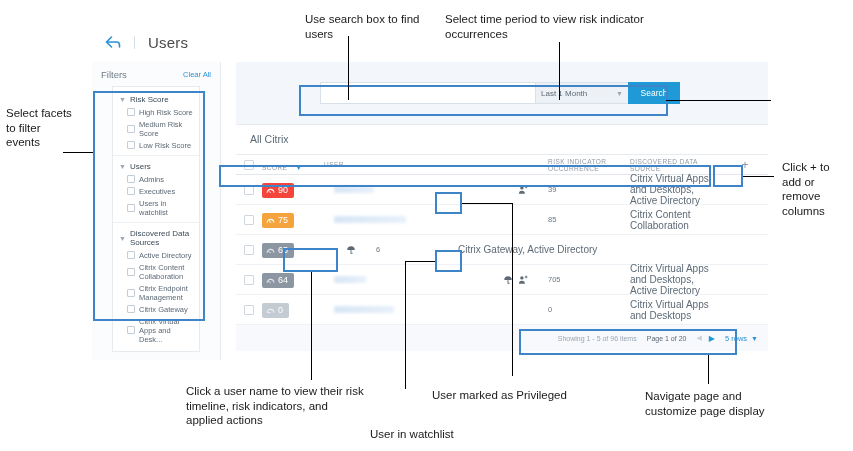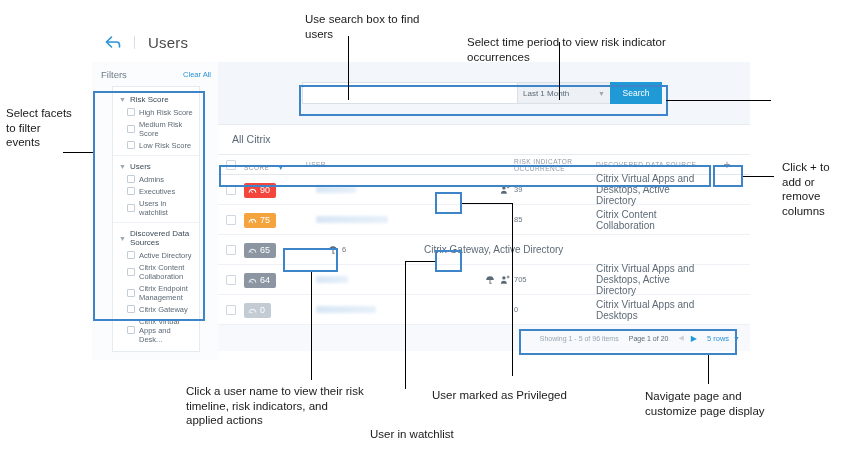--- a/index.html
+++ b/index.html
@@ -38,40 +38,40 @@
   .sbhdr .c{font-size:7.5px;color:#2a92d8;}
   .facetbox{background:#fff;border:1px solid #e6ebf0;margin:0 20px;padding:2px 0 4px 0;}
   .facet{padding:3px 0 2px 0;}
   .facet + .facet{border-top:1px solid #eef2f6;margin-top:2px;}
   .ftitle{display:flex;align-items:center;gap:4px;font-size:8px;color:#3c4a57;padding:3px 6px 2px 6px;}
   .chev{color:#9aa7b3;font-size:7px;line-height:1;}
   .fitem{display:flex;align-items:center;gap:4px;font-size:7.5px;color:#5d6a76;padding:1.5px 6px 1.5px 14px;}
   .cbx{width:6px;height:6px;border:1px solid #c3cdd7;background:#fff;flex:0 0 auto;border-radius:1px;}
 
   
-  .main{position:absolute;left:126px;top:40px;width:532px;height:298px;background:#fff;}
+  .main{position:absolute;left:144px;top:40px;width:532px;height:298px;background:#fff;}
   .searchband{position:absolute;left:0;top:0;width:532px;height:62px;background:#f3f6fb;border-bottom:1px solid #e6ebf0;}
   .searchrow{position:absolute;left:84px;top:20px;width:360px;height:22px;display:flex;}
   .sinput{flex:1;background:#fff;border:1px solid #d9e0e7;border-right:none;}
   .speriod{width:82px;background:#edf0f4;border:1px solid #d9e0e7;border-right:none;display:flex;align-items:center;justify-content:space-between;padding:0 5px;font-size:8px;color:#5d6a76;}
   .speriod .chev2{color:#9aa7b3;font-size:7px;}
   .sbtn{width:52px;background:#1f9ad6;color:#fff;font-size:8.5px;display:flex;align-items:center;justify-content:center;}
 
   .allusers{position:absolute;left:0;top:62px;width:532px;height:30px;display:flex;align-items:center;padding-left:14px;box-sizing:border-box;font-size:10.5px;color:#5a6876;}
 
   
   .tbl{position:absolute;left:0;top:92px;width:532px;}
   .thead{display:flex;align-items:center;height:19px;border-top:1px solid #e6ebf0;border-bottom:1px solid #e1e7ed;background:#fff;}
   .thead .th{font-size:6.5px;color:#8d99a5;letter-spacing:.45px;}
   .trow{display:flex;align-items:center;height:29px;border-bottom:1px solid #eef2f6;background:#fff;}
   .c-chk{width:26px;display:flex;justify-content:center;align-items:center;}
   .c-score{width:62px;}
   .c-user{width:172px;}
   .c-icons{width:36px;display:flex;justify-content:flex-end;align-items:center;gap:5px;padding-right:4px;box-sizing:border-box;}
-  .c-occ{width:82px;}
+  .c-occ{width:82px;margin-left:16px;}
   .c-src{flex:1;}
   .rchk{width:8px;height:8px;border:1px solid #cfd8e0;background:#fff;border-radius:1px;}
   .sortarrow{color:#2a92d8;font-size:6px;margin-left:4px;}
 
   .badge{display:inline-flex;align-items:center;gap:3px;height:15px;padding:0 6px 0 4px;border-radius:2px;color:#fff;font-size:9px;}
   .gauge{width:9px;height:9px;}
   .occ{font-size:7.5px;color:#6a7682;}
   .src{font-size:10px;color:#5d6a76;}
   .uname{font-size:7.5px;color:#2a92d8;}
   .blur{height:7px;border-radius:2px;background:linear-gradient(90deg,#d7e6f5,#e7f0fa);filter:blur(1.6px);}
@@ -393,20 +393,20 @@
   <div class="lline h" style="left:405px;top:261px;width:30px;"></div>
   <div class="lline v" style="left:405px;top:261px;height:128px;"></div>
 
   <div class="lline h" style="left:462px;top:203px;width:50px;"></div>
   <div class="lline v" style="left:512px;top:203px;height:173px;"></div>
 
   <div class="lline v" style="left:708px;top:355px;height:29px;"></div>
 
   <div class="callout" style="left:6px;top:106px;width:70px;">Select facets to filter events</div>
   <div class="callout" style="left:305px;top:12px;width:125px;">Use search box to find users</div>
-  <div class="callout" style="left:467px;top:12px;width:225px;margin-top:23px;">Select time period to view risk indicator occurrences</div>
+  <div class="callout" style="left:445px;top:12px;width:225px;">Select time period to view risk indicator occurrences</div>
   <div class="callout" style="left:782px;top:160px;width:66px;">Click + to add or remove columns</div>
   <div class="callout" style="left:186px;top:384px;width:180px;">Click a user name to view their risk timeline, risk indicators, and applied actions</div>
   <div class="callout" style="left:370px;top:427px;width:130px;">User in watchlist</div>
   <div class="callout" style="left:432px;top:388px;width:160px;">User marked as Privileged</div>
   <div class="callout" style="left:645px;top:389px;width:150px;">Navigate page and customize page display</div>
 
 </div>
 
 </body></html>

